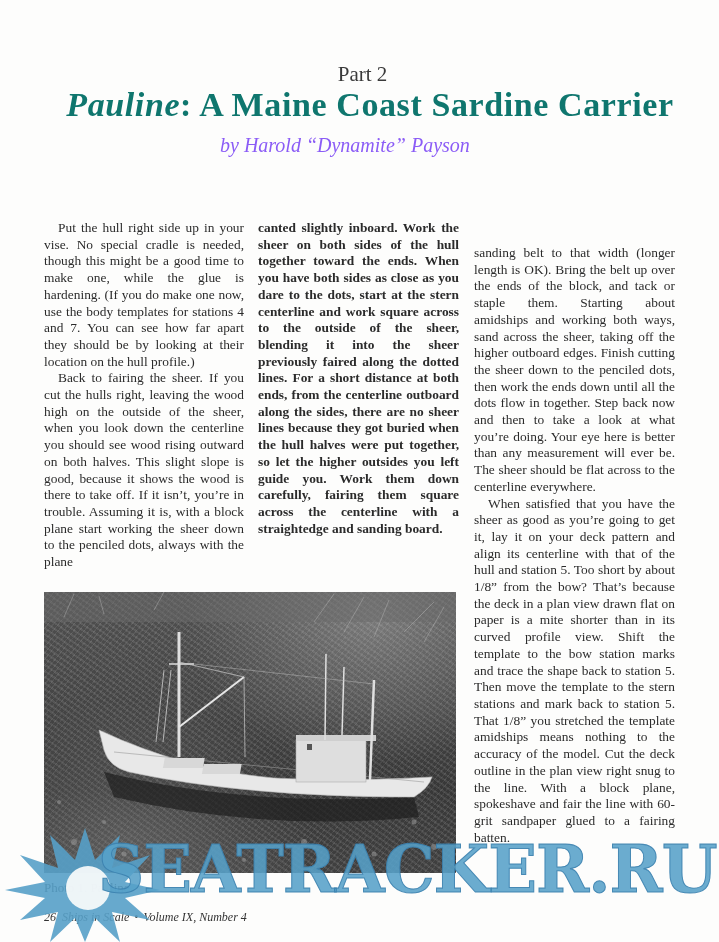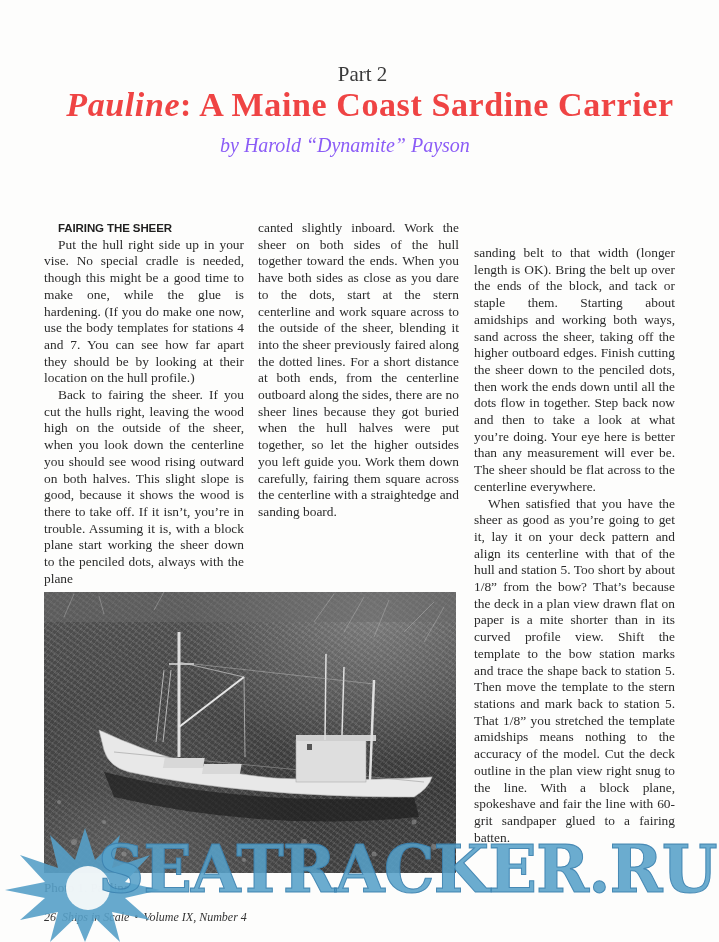--- a/index.html
+++ b/index.html
@@ -8,36 +8,36 @@
       background: #fdfdfc; color: #2a2a2a;
       font-family: "Liberation Serif", "DejaVu Serif", serif;
     }
     .part {
       position: absolute; left: 0; width: 719px; top: 62px;
       text-align: center; font-size: 21px; color: #3a3a3a;
       padding-left: 6px; box-sizing: border-box;
     }
     .title {
       position: absolute; left: 40px; top: 86px; width: 660px;
-      font-size: 34px; font-weight: bold; color: #ef4444;
+      font-size: 34px; font-weight: bold; color: #0f766e;
       letter-spacing: 0.6px; white-space: nowrap; text-align: center;
     }
     .title .ital { font-style: italic; }
     .byline {
       position: absolute; left: 220px; top: 134px; width: 300px;
       font-size: 20px; font-style: italic; color: #8b5cf6; white-space: nowrap;
     }
     .col {
       position: absolute; font-size: 13.4px; line-height: 16.7px;
       text-align: justify; color: #2b2b2b;
     }
     .col p { margin: 0; text-indent: 14px; }
     .col p.noind { text-indent: 0; }
     .col1 { left: 44px; top: 220px; width: 200px; }
-    .col2 { left: 258px; top: 220px; width: 201px; }
+    .col2 { left: 258px; top: 220px; width: 201px; font-weight: bold; }
     .col3 { left: 474px; top: 220px; width: 201px; margin-top: 25px; }
     .head {
       font-family: "Liberation Sans", "DejaVu Sans", sans-serif;
       font-weight: bold; font-size: 11.5px; letter-spacing: -0.1px;
       color: #1f1f1f; margin: 0 0 1px 0; text-indent: 0;
     }
     .col3 .head.second { margin-top: 17px; }
     .photo {
       position: absolute; left: 44px; top: 592px; width: 412px; height: 281px;
       background:
@@ -72,21 +72,20 @@
     }
   </style>
 </head>
 <body>
 
 <div class="part">Part 2</div>
 <div class="title"><span class="ital">Pauline</span><span>: A Maine Coast Sardine Carrier</span></div>
 <div class="byline">by Harold “Dynamite” Payson</div>
 
 <div class="col col1">
-  <p class="head">FAIRING THE SHEER</p>
   <p>Put the hull right side up in your vise. No special cradle is needed, though this might be a good time to make one, while the glue is hardening. (If you do make one now, use the body templates for stations 4 and 7. You can see how far apart they should be by looking at their location on the hull profile.)</p>
   <p>Back to fairing the sheer. If you cut the hulls right, leaving the wood high on the outside of the sheer, when you look down the centerline you should see wood rising outward on both halves. This slight slope is good, because it shows the wood is there to take off. If it isn’t, you’re in trouble. Assuming it is, with a block plane start working the sheer down to the penciled dots, always with the plane</p>
 </div>
 
 <div class="col col2">
   <p class="noind">canted slightly inboard. Work the sheer on both sides of the hull together toward the ends. When you have both sides as close as you dare to the dots, start at the stern centerline and work square across to the outside of the sheer, blending it into the sheer previously faired along the dotted lines. For a short distance at both ends, from the centerline outboard along the sides, there are no sheer lines because they got buried when the hull halves were put together, so let the higher outsides you left guide you. Work them down carefully, fairing them square across the centerline with a straightedge and sanding board.</p>
 </div>
 
 <div class="col col3">
   <p class="noind">sanding belt to that width (longer length is OK). Bring the belt up over the ends of the block, and tack or staple them. Starting about amidships and working both ways, sand across the sheer, taking off the higher outboard edges. Finish cutting the sheer down to the penciled dots, then work the ends down until all the dots flow in together. Step back now and then to take a look at what you’re doing. Your eye here is better than any measurement will ever be. The sheer should be flat across to the centerline everywhere.</p>

